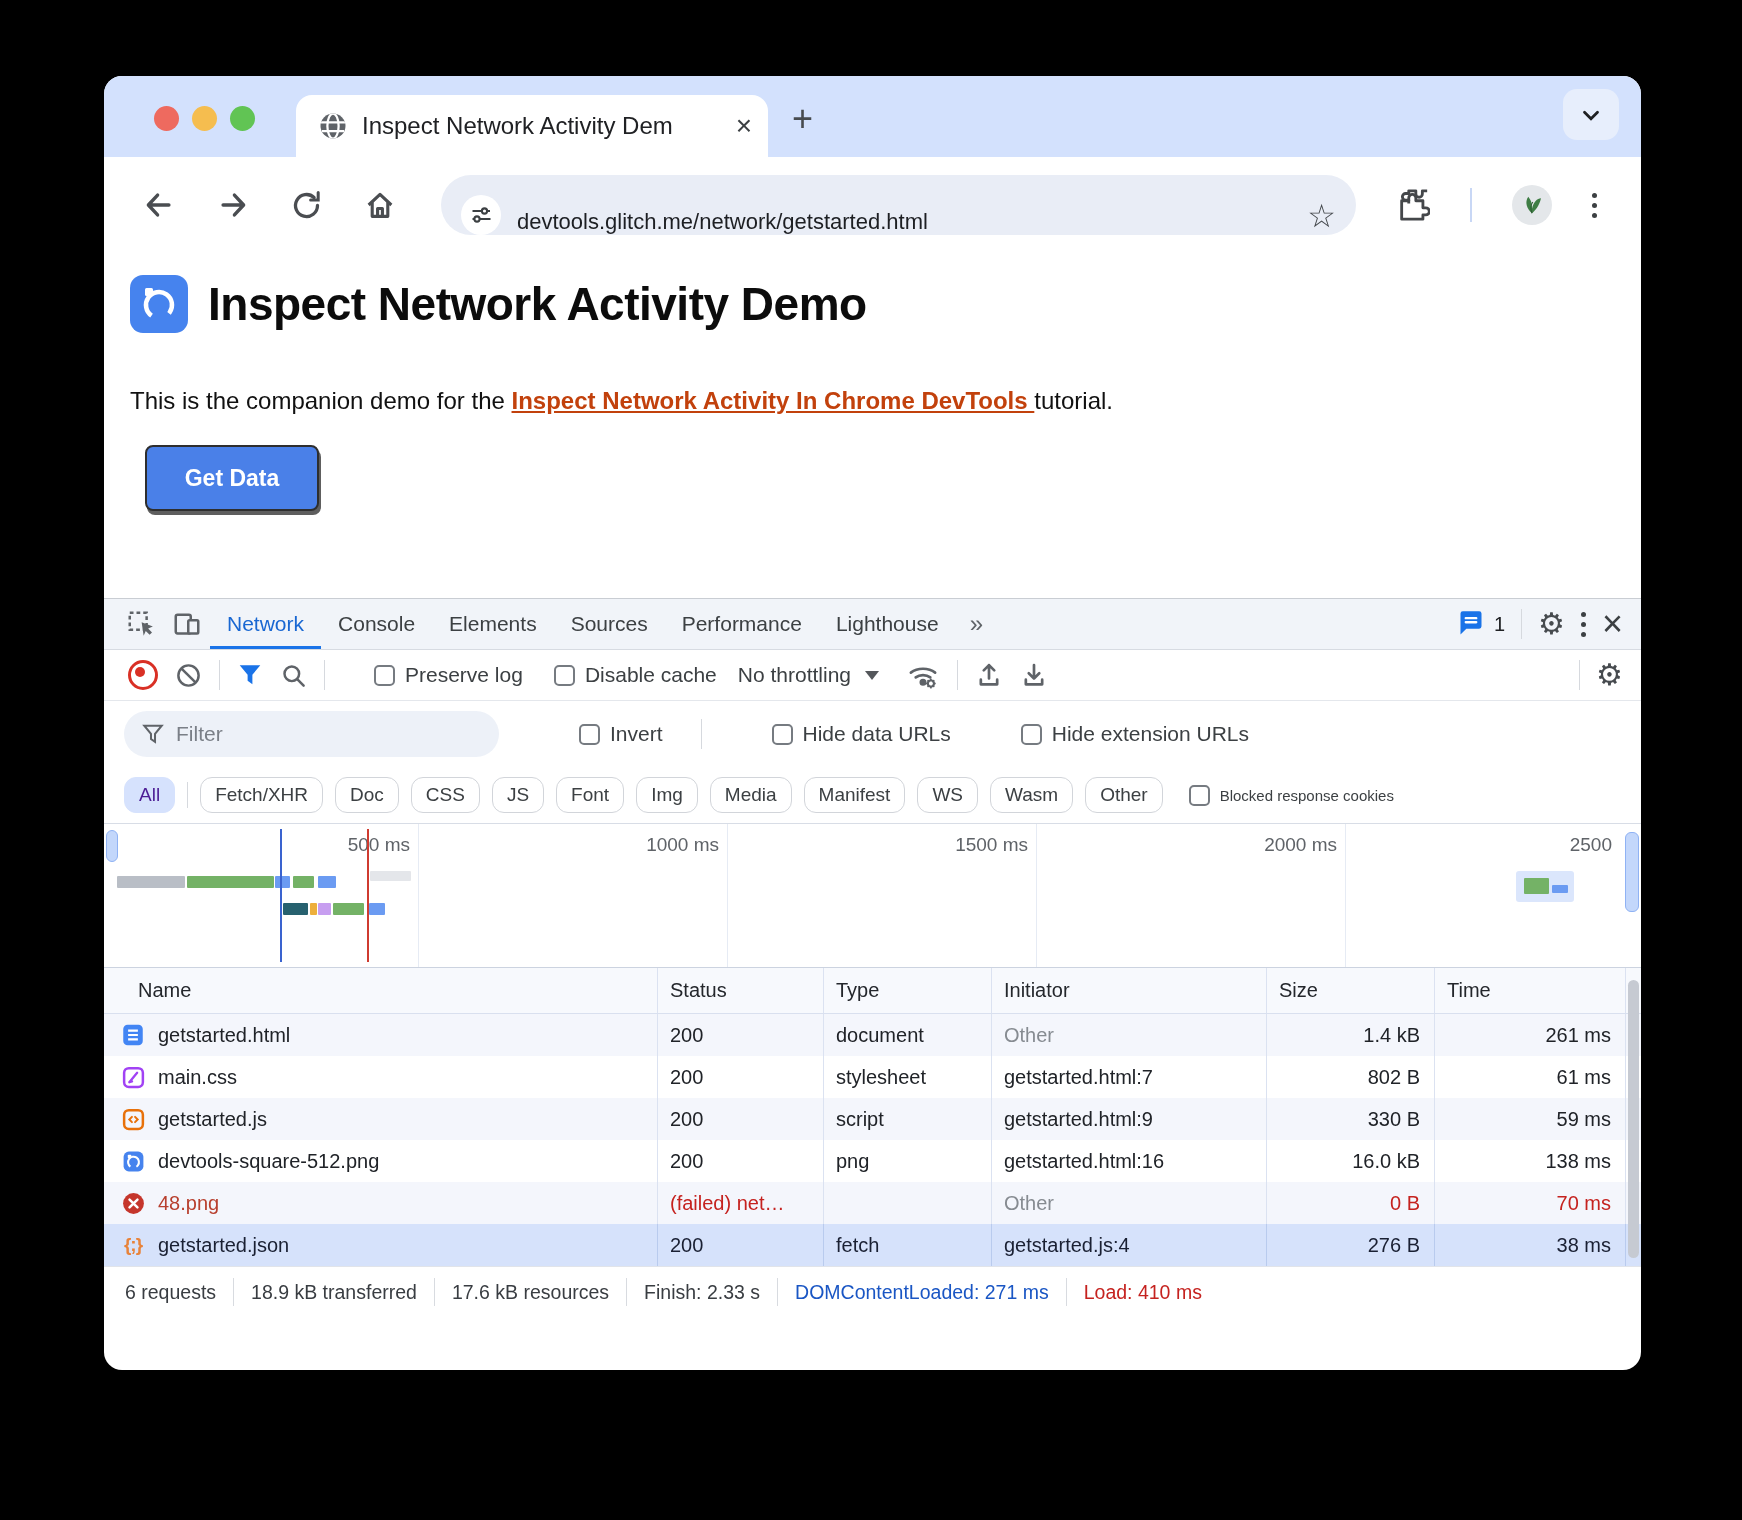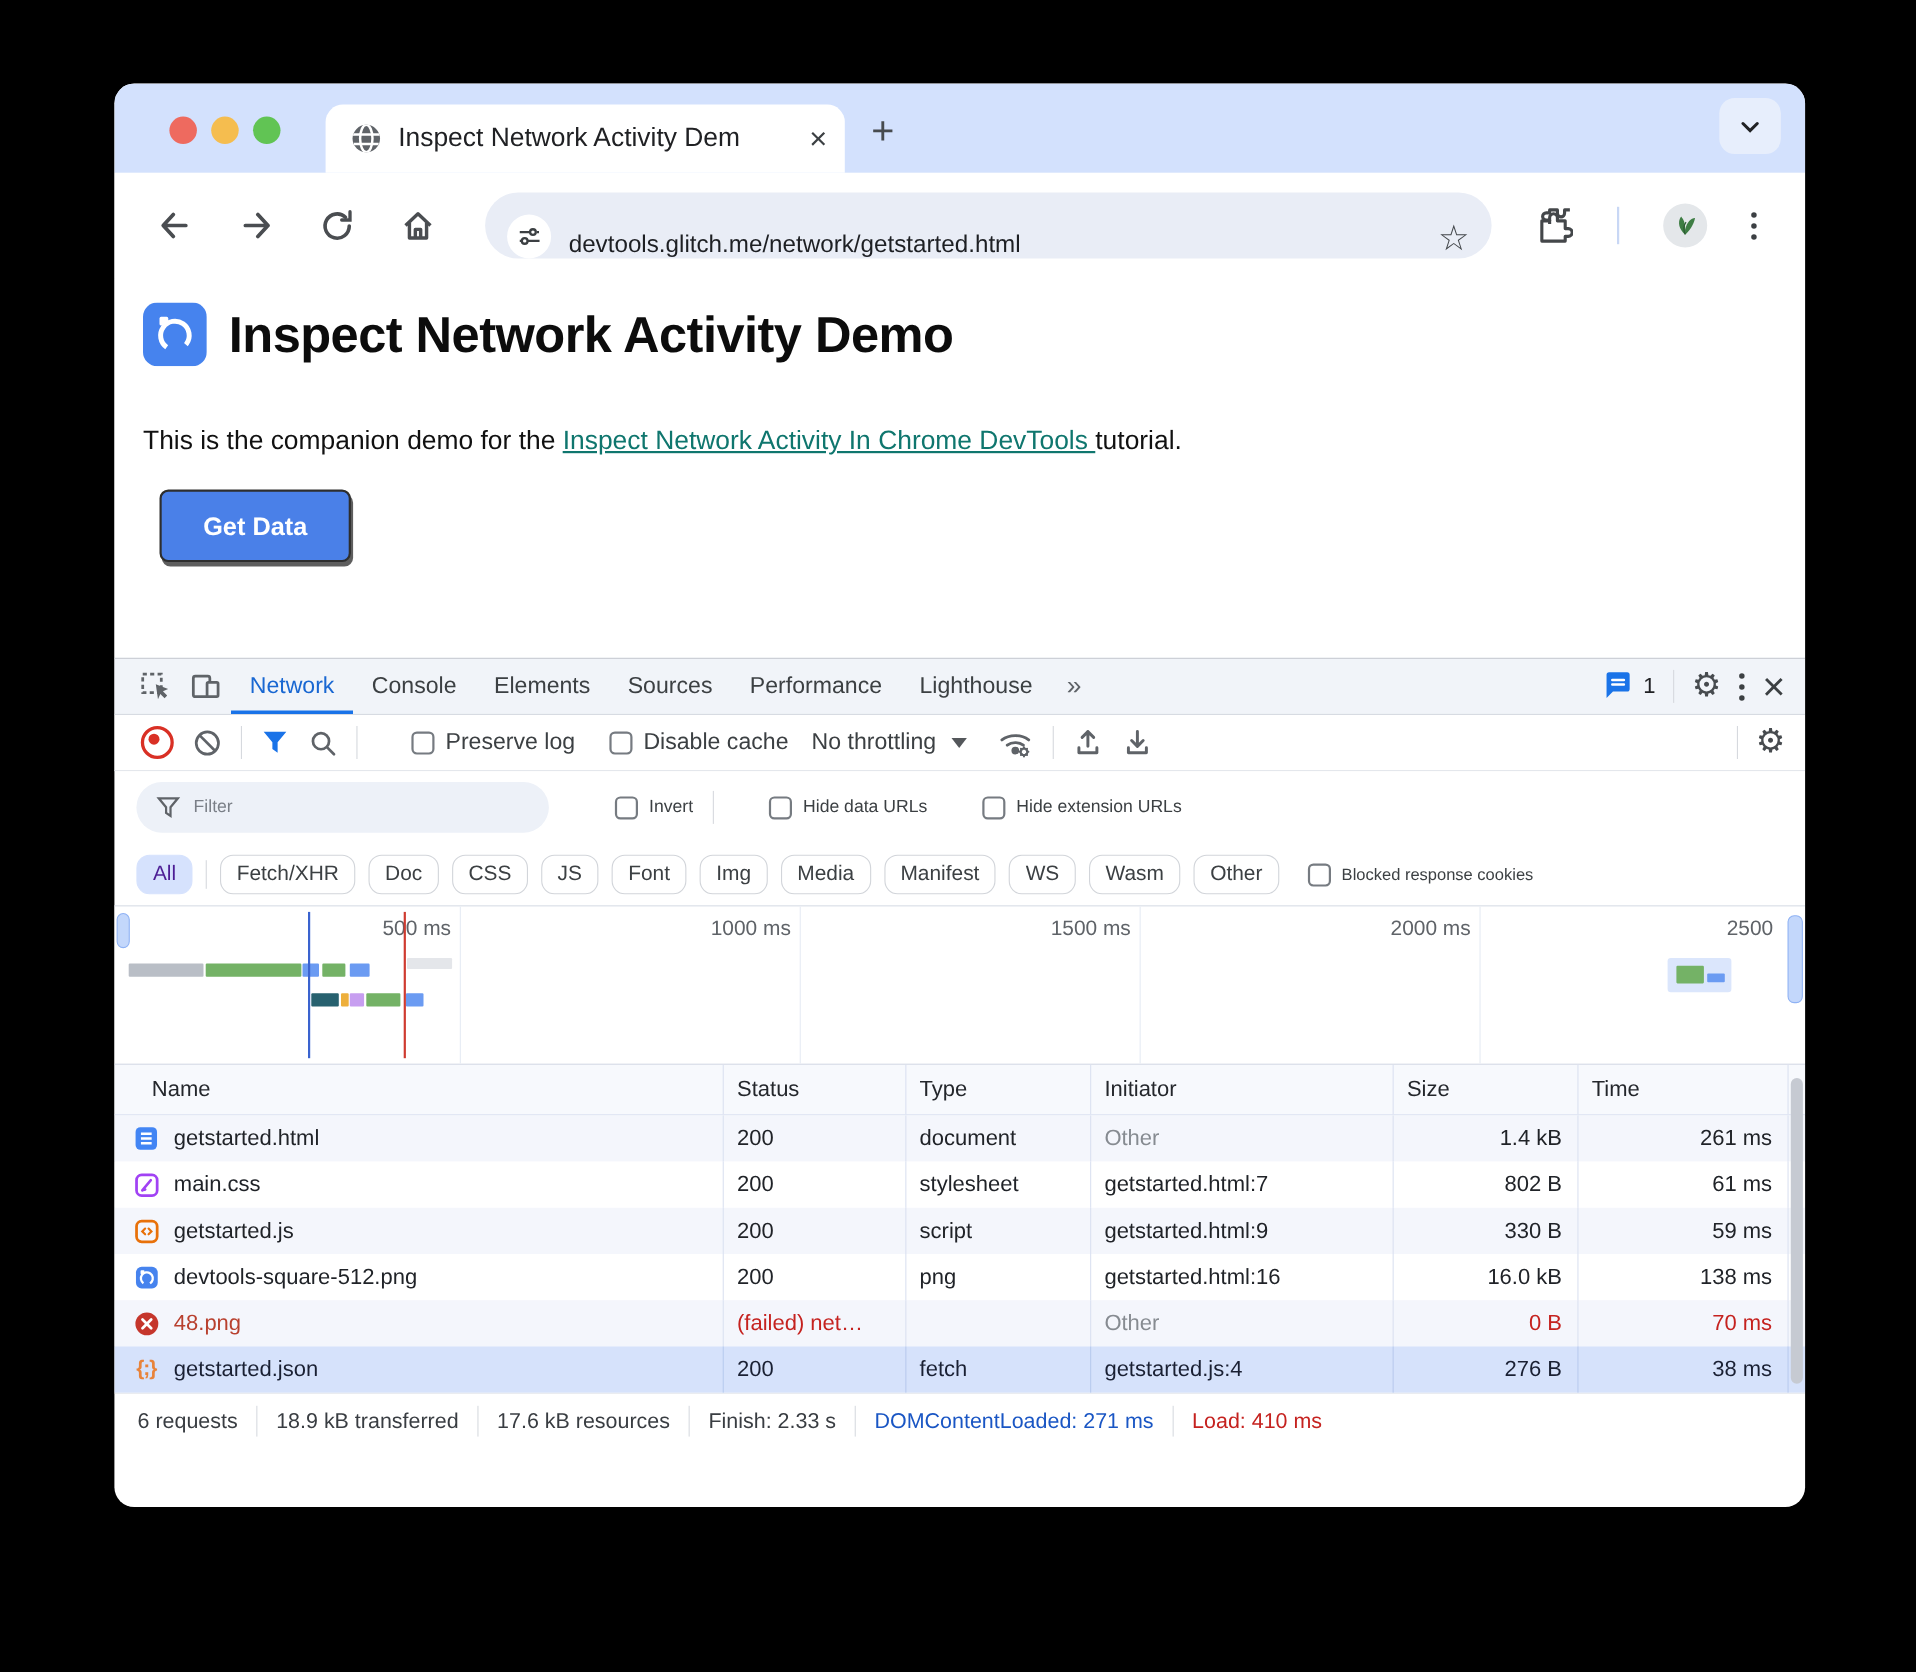--- a/index.html
+++ b/index.html
@@ -29,21 +29,21 @@
   .star{margin-left:auto;font-size:32px;color:#43474b;}
   .vbar{width:2px;height:34px;background:#c8d7f5;flex:none;}
   .avatar{width:40px;height:40px;border-radius:50%;background:#e4e7ea;display:flex;align-items:center;justify-content:center;flex:none;}
   .kebab{display:flex;flex-direction:column;gap:5px;}
   .kebab i{width:5px;height:5px;border-radius:50%;background:#3c4043;}
   
   .content{height:345px;flex:none;background:#fff;padding:22px 0 0 26px;box-sizing:border-box;}
   .hero{display:flex;align-items:center;gap:20px;}
   .h1{font-size:46px;font-weight:bold;color:#0c0c0c;letter-spacing:-.5px;}
   .intro{margin-top:54px;font-size:24px;color:#111;}
-  .intro a{color:#0f766e;font-weight:normal;text-decoration:underline;}
+  .intro a{color:#c2410c;font-weight:bold;text-decoration:underline;}
   .getdata{margin-top:30px;margin-left:15px;width:170px;height:62px;background:#4a80e8;color:#fff;
            font-size:23px;font-weight:bold;border:2px solid #2e2e2e;border-radius:8px;
            box-shadow:2px 4px 0 rgba(40,40,40,.75);display:flex;align-items:center;justify-content:center;
            font-family:"Liberation Sans",sans-serif;}
   
   .dt-tabs{height:52px;flex:none;background:#f1f4f9;border-top:1px solid #c9cdd3;border-bottom:1px solid #d7dbe2;
            display:flex;align-items:stretch;padding-left:14px;box-sizing:border-box;font-size:21px;color:#3c4043;}
   .dt-iconbtn{width:46px;display:flex;align-items:center;justify-content:center;flex:none;}
   .dt-tab{padding:0 17px;display:flex;align-items:center;flex:none;}
   .dt-tab.active{color:#1967d2;box-shadow:inset 0 -3px 0 #1a73e8;}
@@ -54,21 +54,21 @@
   .gear{font-size:30px;color:#474b4f;line-height:30px;}
   .dt-x{font-size:36px;color:#3c4043;line-height:32px;}
   .dt-toolbar{height:50px;flex:none;background:#fff;border-bottom:1px solid #e4e7ec;display:flex;
               align-items:center;gap:17px;padding:0 18px 0 24px;font-size:21px;color:#3c4043;}
   .rec{width:24px;height:24px;border:3px solid #d93025;border-radius:50%;position:relative;flex:none;}
   .rec i{position:absolute;left:4px;top:4px;width:10px;height:10px;background:#d93025;border-radius:50%;}
   .checkwrap{display:flex;align-items:center;gap:10px;flex:none;margin-left:32px;}
   .cbox{width:21px;height:21px;border:2px solid #767b81;border-radius:5px;background:#fff;flex:none;box-sizing:border-box;}
   .throttle{display:flex;align-items:center;gap:14px;margin-left:4px;}
   .tri{width:0;height:0;border-left:7px solid transparent;border-right:7px solid transparent;border-top:9px solid #54575b;}
-  .dt-filterrow{height:66px;flex:none;display:flex;align-items:center;padding-left:20px;gap:18px;font-size:16px;color:#3c4043;text-align:center;}
+  .dt-filterrow{height:66px;flex:none;display:flex;align-items:center;padding-left:20px;gap:38px;font-size:21px;color:#3c4043;text-align:center;}
   .filterpill{width:375px;height:46px;background:#edf1f8;border-radius:23px;display:flex;align-items:center;
               padding:0 18px;box-sizing:border-box;gap:12px;}
   .placeholder{color:#7a7f87;}
   .dt-chips{height:56px;flex:none;display:flex;align-items:center;gap:12px;padding-left:20px;font-size:19px;color:#3c4043;}
   .chip{height:34px;border:1.5px solid #d2d5da;border-radius:12px;background:#fff;display:flex;align-items:center;
         padding:0 14px;flex:none;}
   .chip.active{background:#d6e2fd;border-color:#d6e2fd;color:#4c1d95;}
   .vsep-sm{width:1px;height:26px;background:#d6d9de;flex:none;}
   .dt-checks{height:56px;flex:none;display:flex;align-items:center;gap:56px;padding-left:20px;font-size:21px;color:#3c4043;}
   

